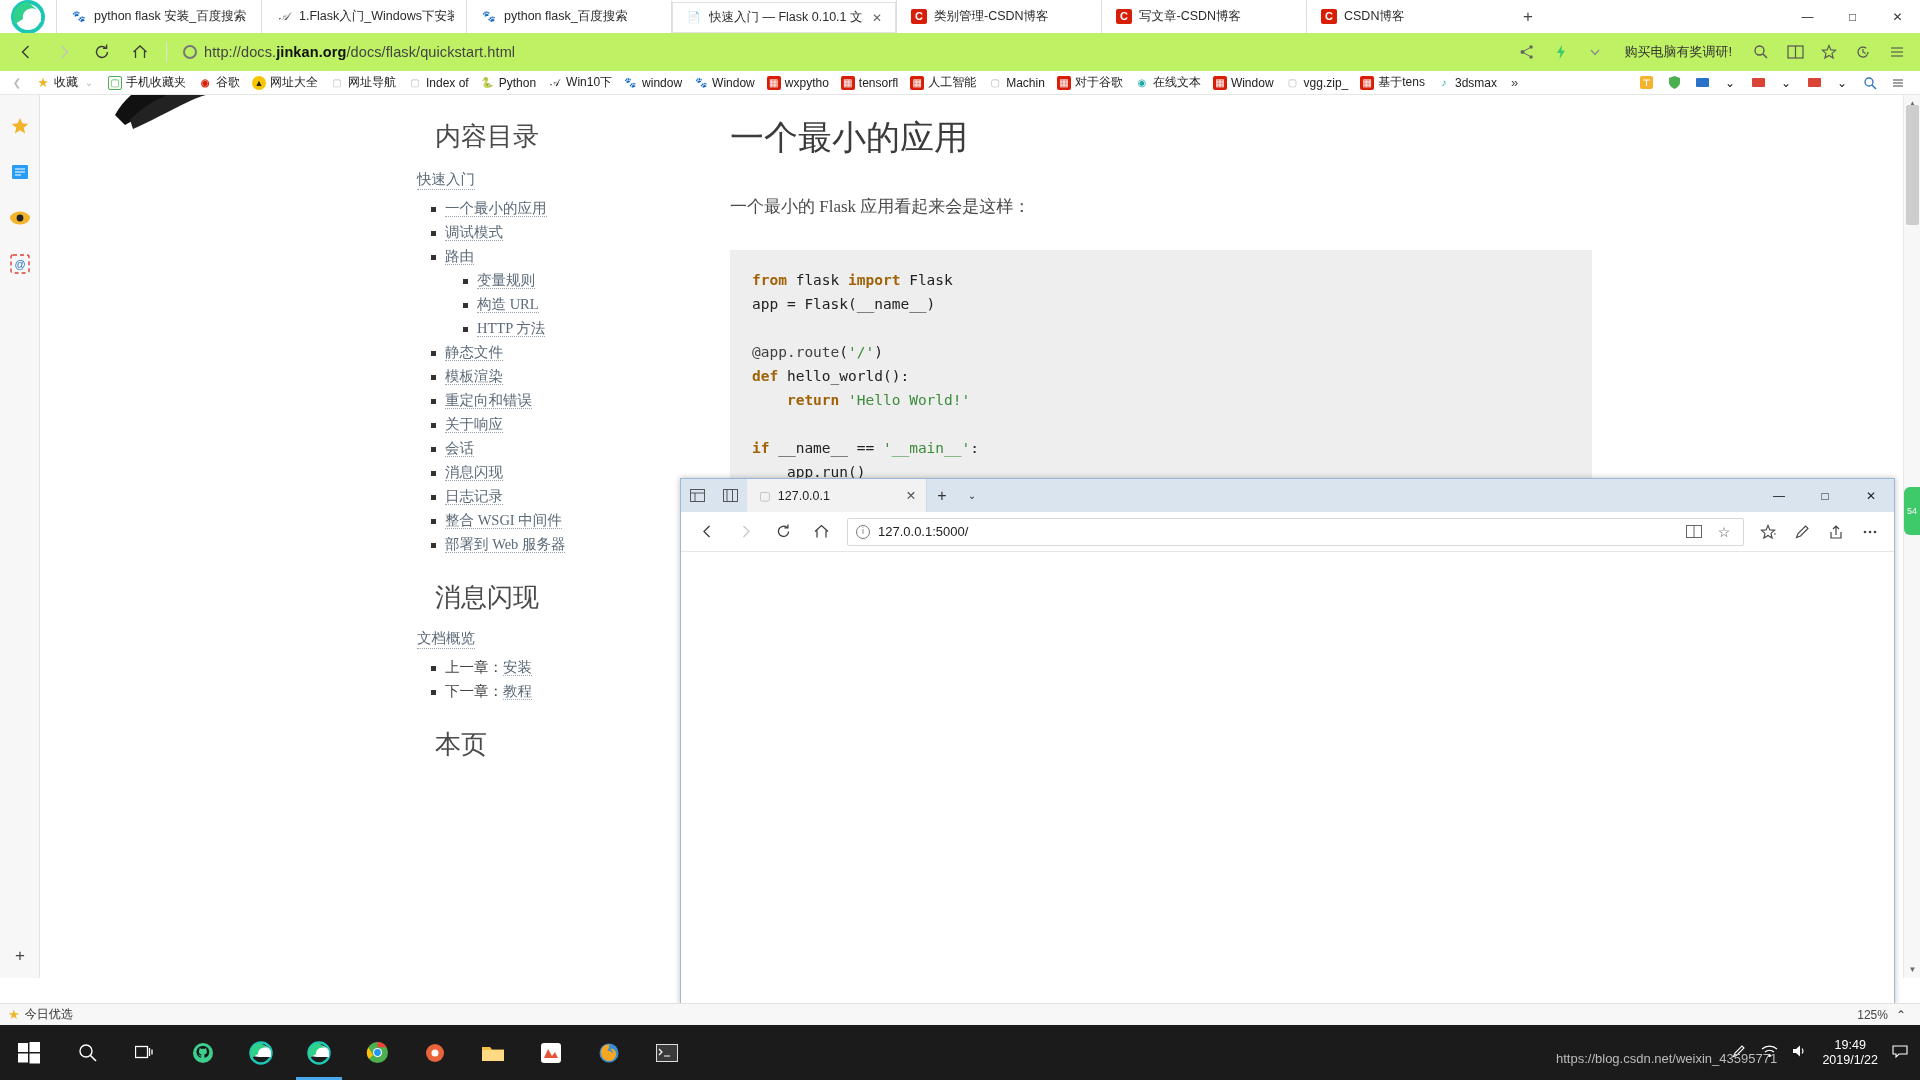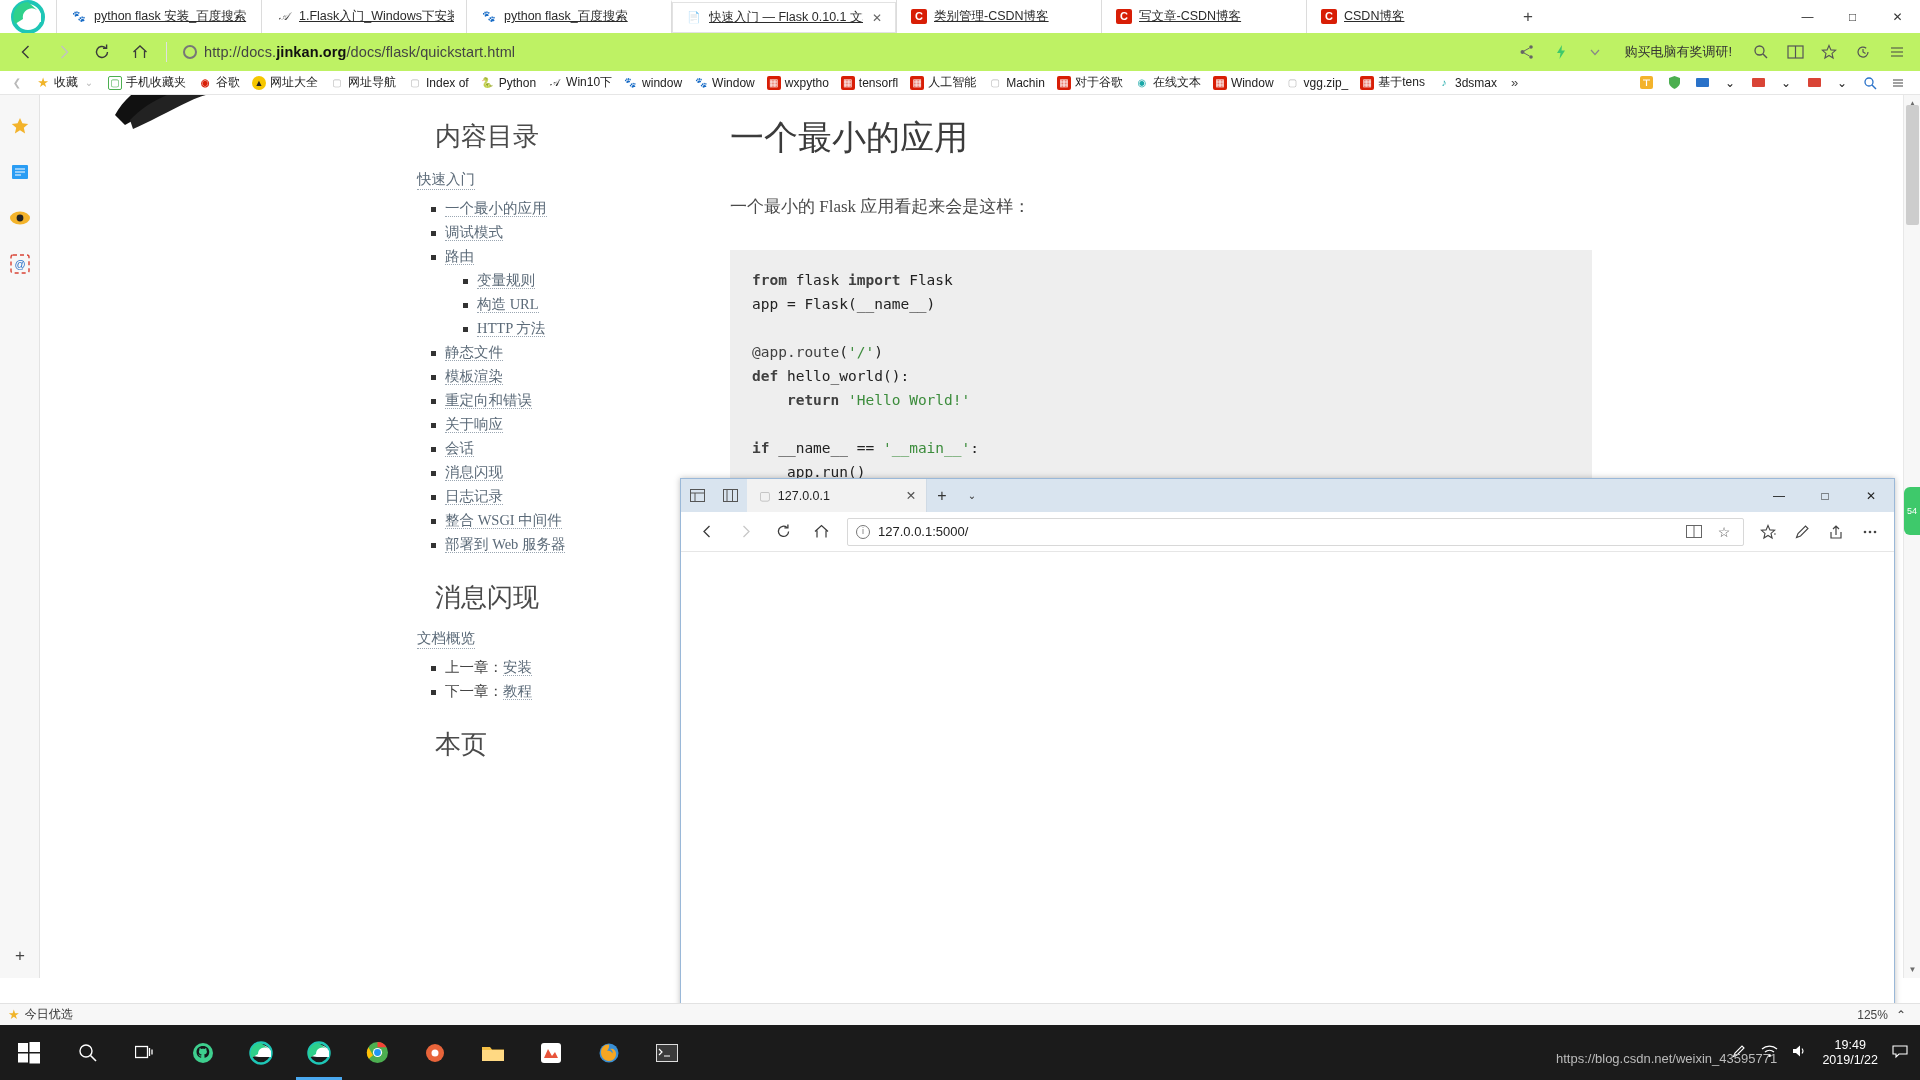--- a/index.html
+++ b/index.html
@@ -19,21 +19,21 @@
   .edge-logo { width:56px; height:33px; display:flex; align-items:center; justify-content:center; }
   .edge-logo svg { display:block; }
   .tabs { display:flex; align-items:stretch; height:33px; flex:0 0 auto; }
   .tab { position:relative; display:flex; align-items:center; gap:7px;
          padding:0 12px 0 14px; height:33px; min-width:0;
          font-size:12.5px; color:#2b2b2b; border-left:1px solid #dcdcdc;
          white-space:nowrap; }
   .tab.w1 { width:205px; } .tab.w2 { width:205px; } .tab.w3 { width:205px; }
   .tab.active { width:225px; background:#ffffff; border-top:2px solid #ffffff; box-shadow: 0 0 0 1px #e2e2e2 inset; }
   .tab .favicon { width:16px; height:16px; flex:0 0 16px; display:flex; align-items:center; justify-content:center; font-size:11px; }
-  .tab .tab-title { overflow:hidden; text-overflow:clip; flex:1 1 auto; font-size:12.5px;text-decoration:underline; }
+  .tab .tab-title { overflow:hidden; text-overflow:clip; flex:1 1 auto; font-size:12.5px; }
   .tab .tab-close { width:14px; height:14px; flex:0 0 14px; color:#666; font-size:12px; line-height:14px; text-align:center; }
   .favicon.baidu { color:#2b5fd9; }
   .favicon.csdn { background:#d81e06; color:#fff; font-weight:bold; font-size:11px; width:15px;height:15px; border-radius:2px; line-height:15px; }
   .favicon.page { color:#999; }
   .favicon.w { color:#444; font-style:italic; }
   .newtab-btn { width:34px; height:33px; display:flex;align-items:center;justify-content:center; font-size:17px; color:#444; }
   .win-ctrls { position:absolute; right:0; top:0; height:33px; display:flex; align-items:center; }
   .win-ctrl { width:45px; height:33px; display:flex;align-items:center;justify-content:center; color:#333; font-size:12px;}
 
   
@@ -90,21 +90,21 @@
   .fl-ul li::before { content:""; position:absolute; left:0; top:8px; width:5px;height:5px; background:#333;}
   .fl-ul .fl-ul { margin-left:18px; }
   .fl-h2b { font-size:26px; font-weight:normal; color:#4a4a4a; margin:26px 0 14px 40px;}
 
   
   .fl-main { position:absolute; left:690px; top:0px; width:900px; font-family:"Liberation Serif", serif;}
   .fl-title { font-size:34px; font-weight:normal; color:#3b3b3b; margin-top:20px; }
   .fl-para { font-size:17px; color:#4a4a4a; margin-top:34px;}
   .codeblock { margin-top:32px; background:#eeeeee; padding:18px 22px; width:862px;
                font-family:"DejaVu Sans Mono","Liberation Mono",monospace; font-size:14.5px; line-height:24px; color:#222; white-space:pre;}
-  .k { color:#404040; font-weight:bold;}
+  .k { color:#a16207; font-weight:bold;}
   .str { color:#3c8c3c;}
   .dec { color:#404040;}
 
   
   .pagescroll { position:absolute; right:0; top:0; width:17px; height:883px; background:#f7f7f7; border-left:1px solid #e8e8e8;}
   .ps-thumb { position:absolute; left:2px; top:10px; width:13px; height:120px; background:#cdcdcd; border-radius:2px;}
   .ps-arrow { position:absolute; left:0; width:17px; height:17px; display:flex;align-items:center;justify-content:center; color:#6b6b6b; font-size:8px;}
 
   
   .inner-win { position:absolute; left:680px; top:478px; width:1215px; height:552px;

